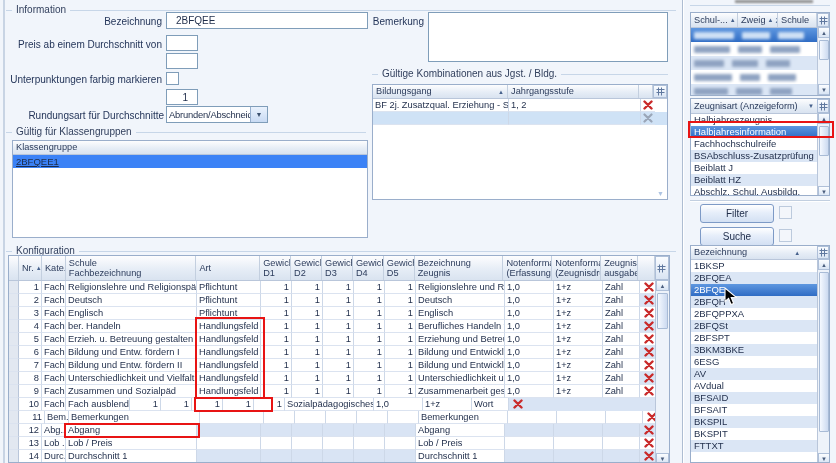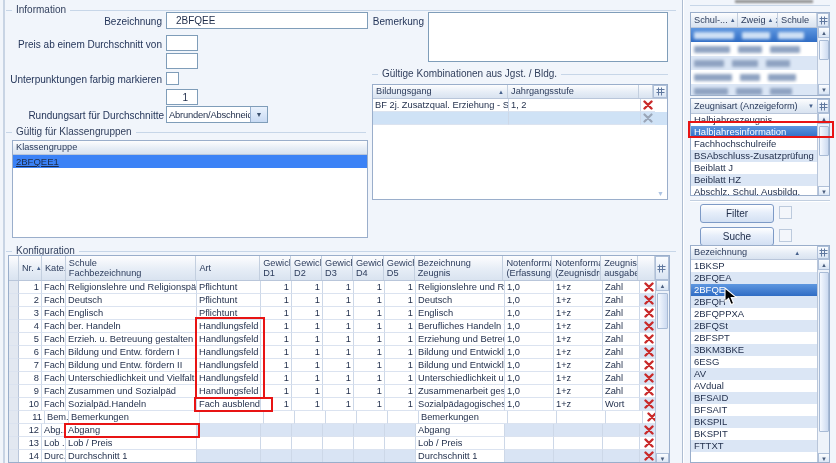--- a/index.html
+++ b/index.html
@@ -400,21 +400,20 @@
           <div class="kcell del" style="width: 17px;">
             <svg width="10" height="10" viewBox="0 0 10 10">
               <path d="M1.5 1.5 L8.5 8.5 M8.5 1.5 L1.5 8.5" stroke="#c92a2a" stroke-width="2.4" stroke-linecap="round"></path>
             </svg>
           </div>
         </div>
         <div class="krow band">
           <div class="kcell ind" style="width: 10px;"></div>
           <div class="kcell num filled" style="width: 23px;">10</div>
           <div class="kcell filled" style="width: 24px;">Fach</div>
-          <div class="kcell filled" style="width: 131px;">Sozialpäd.Handeln</div>
           <div class="kcell filled" style="width: 64px;">Fach ausblenden</div>
           <div class="kcell num filled" style="width: 31px;">1</div>
           <div class="kcell num filled" style="width: 31px;">1</div>
           <div class="kcell num filled" style="width: 31px;">1</div>
           <div class="kcell num filled" style="width: 31px;">1</div>
           <div class="kcell num filled" style="width: 31px;">1</div>
           <div class="kcell filled" style="width: 89px;">Sozialpädagogisches ...</div>
           <div class="kcell filled" style="width: 49px;">1,0</div>
           <div class="kcell filled" style="width: 49px;">1+z</div>
           <div class="kcell filled" style="width: 37px;">Wort</div>

